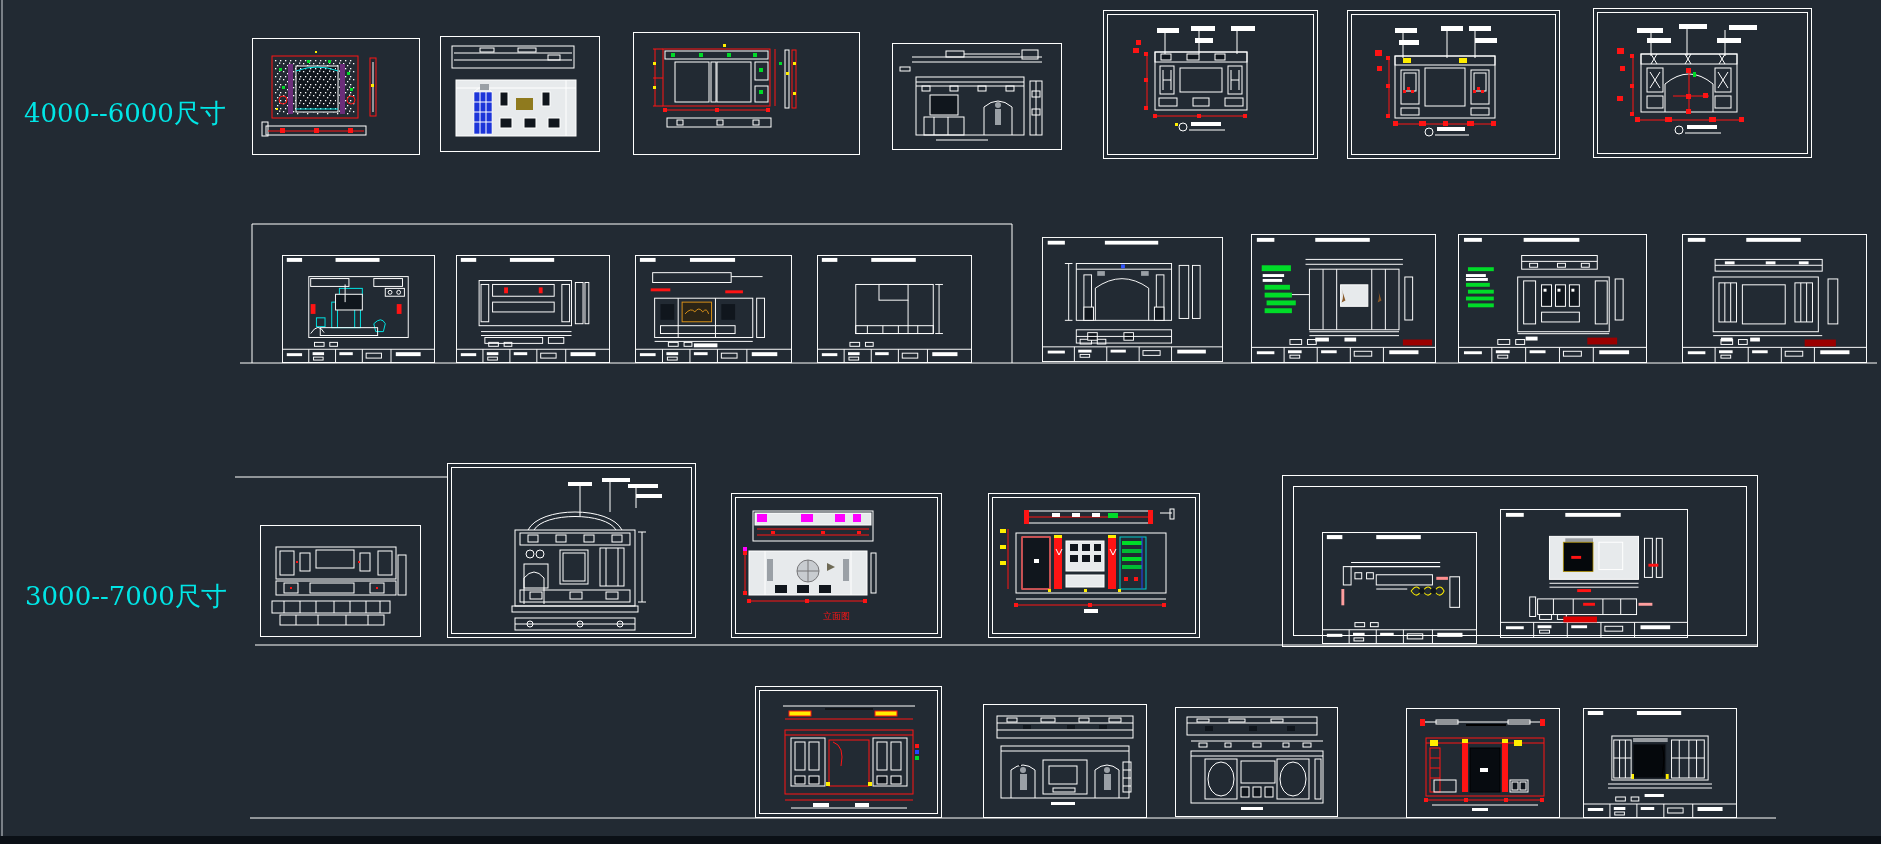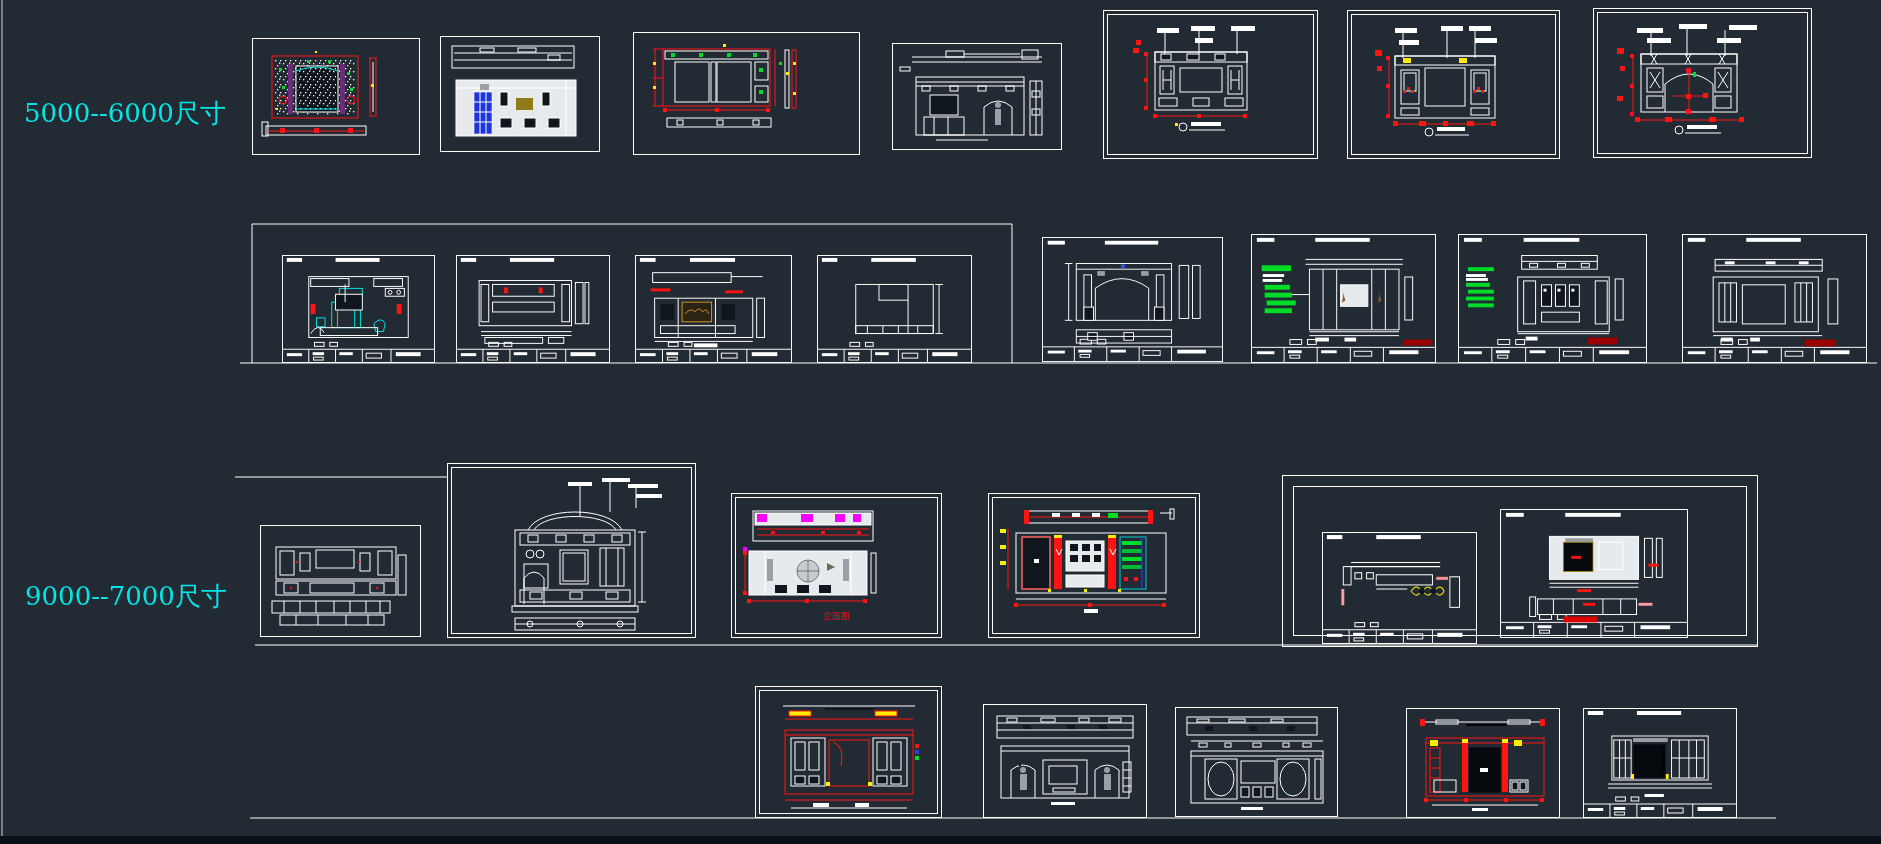--- a/index.html
+++ b/index.html
@@ -85,22 +85,22 @@
         <rect x="40" y="124" width="10" height="3" class="w"></rect>
         <rect x="72" y="119" width="16" height="3" class="wf"></rect>
         <rect x="106" y="120" width="18" height="5" class="w"></rect>
         <rect x="142" y="119" width="30" height="4" class="wf"></rect>
         <rect x="40" y="108" width="12" height="5" class="w"></rect>
         <rect x="58" y="108" width="9" height="5" class="w"></rect>
       </g>
     </defs>
   </svg>
 
-  <div class="glabel" id="lab1">5000--6000尺寸</div>
-  <div class="glabel" id="lab2">9000--7000尺寸</div>
+  <div class="glabel" id="lab1">4000--6000尺寸</div>
+  <div class="glabel" id="lab2">3000--7000尺寸</div>
 
   <svg class="overlay" width="1881" height="844">
     <line x1="252" y1="224" x2="1012" y2="224" class="w"></line>
     <line x1="252" y1="224" x2="252" y2="363" class="w"></line>
     <line x1="1012" y1="224" x2="1012" y2="363" class="w"></line>
     <line x1="240" y1="363" x2="1877" y2="363" class="w"></line>
     <line x1="235" y1="477" x2="447" y2="477" class="w"></line>
     <line x1="255" y1="645" x2="1757" y2="645" class="w"></line>
     <line x1="250" y1="818" x2="1776" y2="818" class="w"></line>
   </svg>

